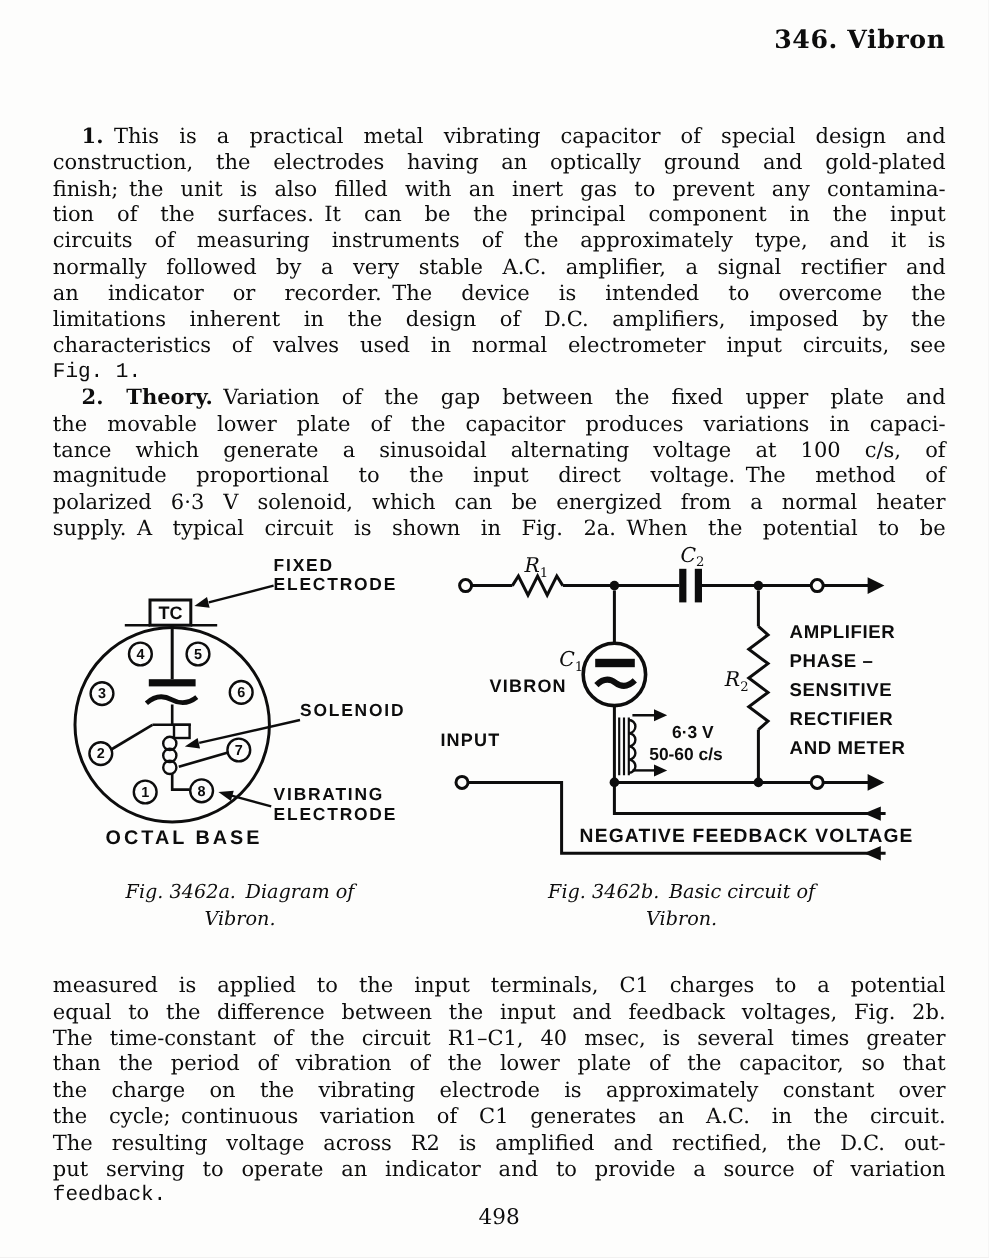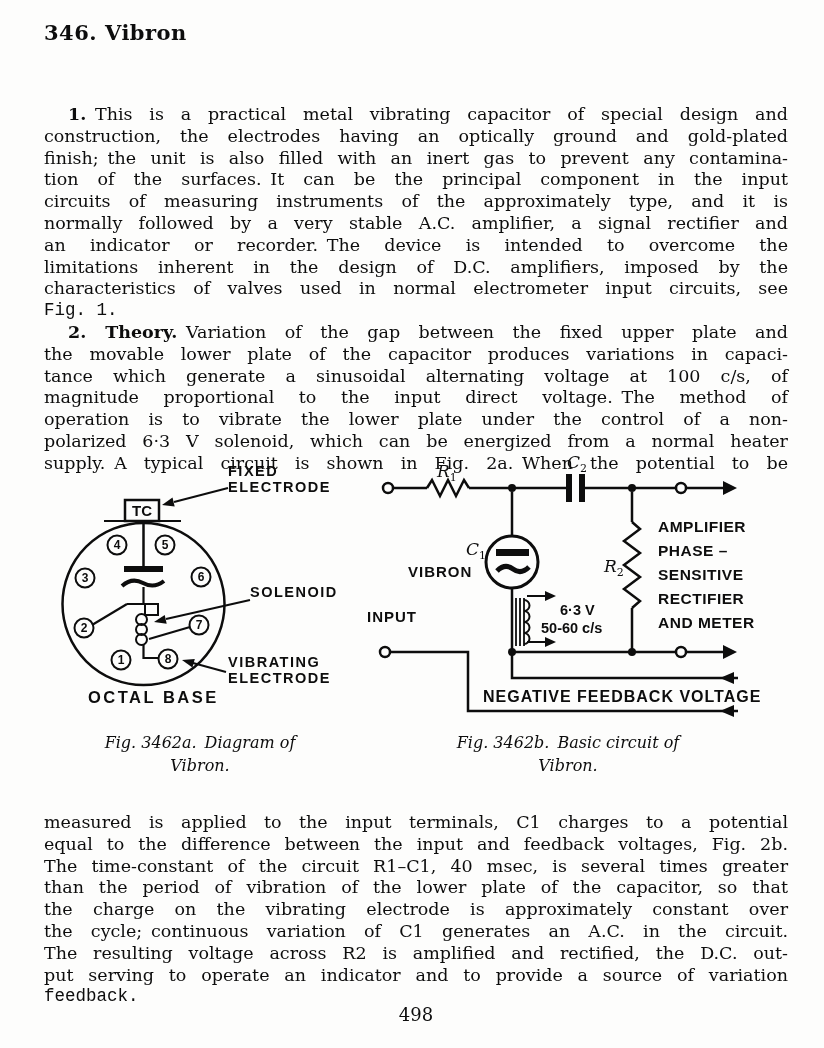--- a/index.html
+++ b/index.html
@@ -1,18 +1,18 @@
 <!DOCTYPE html>
 <html><head>
 <meta charset="utf-8">
 <style>
   html,body{margin:0;padding:0;background:#e8e8e8;}
   .page{position:relative;width:824px;height:1048px;background:#fdfdfc;color:#0d0d0d;
         font-family:"DejaVu Serif", serif;overflow:hidden;}
-  .title{position:absolute;left:44px;top:20px;width:744px;text-align:left;
+  .title{position:absolute;left:44px;top:20px;width:744px;text-align:right;
          font-size:21px;font-weight:bold;letter-spacing:.5px;}
   .para{position:absolute;left:44px;width:744px;font-size:17.5px;}
   .tl{line-height:21.8px;height:21.8px;text-align:justify;text-align-last:justify;overflow:visible;}
   .endleft .tl:last-child{text-align-last:left;font-family:Liberation Mono, monospace;}
   .first{ text-indent:24px;margin-top:44px;}
   .b{font-weight:bold;}
   .caption{position:absolute;width:300px;text-align:center;font-style:italic;
            font-size:16px;line-height:23px;}
   .pageno{position:absolute;left:44px;top:1004px;width:744px;text-align:center;font-size:18px;}
   svg text{font-family:"Liberation Sans", sans-serif;font-weight:bold;fill:#0d0d0d;}
@@ -43,21 +43,20 @@
       </div>
   </div>
 
   <div class="para" style="top:278px">
     <div class="tl first"><span class="b">2. Theory.</span><span> Variation of the gap between the fixed upper plate and</span></div>
     <div>
 
     <div class="tl">the movable lower plate of the capacitor produces variations in capaci-</div>
         <div class="tl">tance which generate a sinusoidal alternating voltage at 100 c/s, of</div>
         <div class="tl">magnitude proportional to the input direct voltage. The method of</div>
-        <div class="tl">operation is to vibrate the lower plate under the control of a non-</div>
         <div class="tl">polarized 6·3 V solenoid, which can be energized from a normal heater</div>
         <div class="tl">supply. A typical circuit is shown in Fig. 2a. When the potential to be</div>
       </div>
   </div>
 
   <svg class="fig-band" width="824" height="300" viewBox="0 0 824 300">
     <g stroke="#0d0d0d" fill="none" stroke-width="2.5">
 
       <g>
         <circle cx="143.5" cy="154" r="81"></circle>

